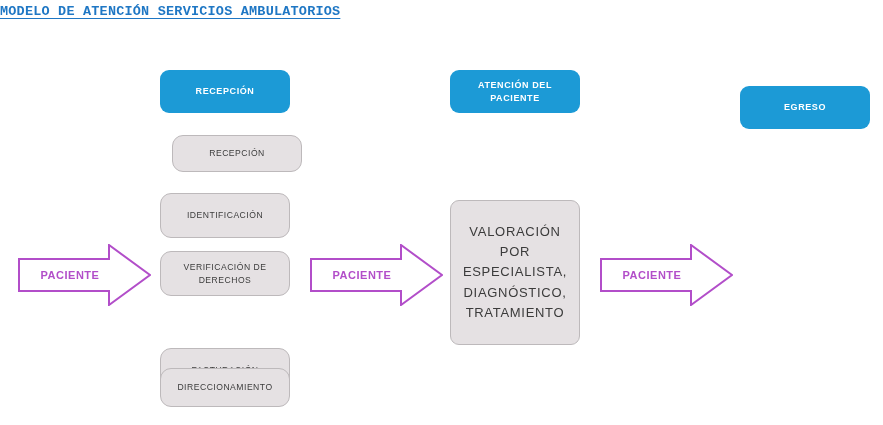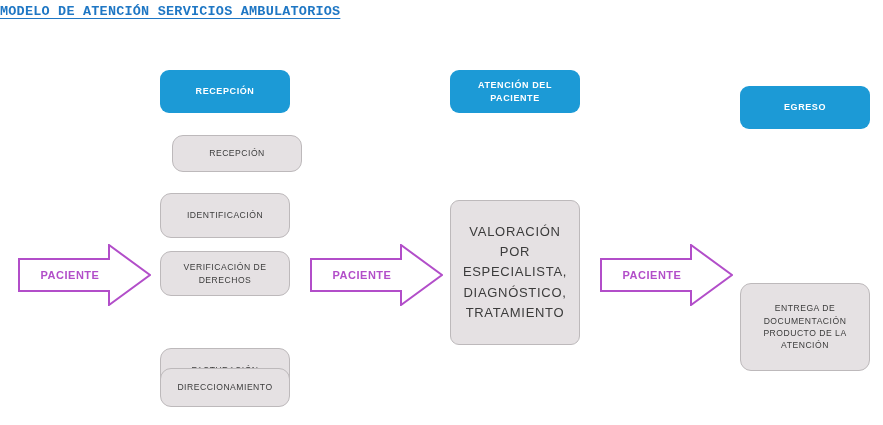--- a/index.html
+++ b/index.html
@@ -126,23 +126,20 @@
 
   <div class="box" style="left:160px; top:368px; width:130px; height:39px;">DIRECCIONAMIENTO</div>
 
   <div class="col-header" style="left:450px; top:70px;">ATENCIÓN DEL PACIENTE</div>
 
   <div class="box large" style="left:450px; top:200px; width:130px; height:145px;">VALORACIÓN POR ESPECIALISTA, DIAGNÓSTICO, TRATAMIENTO</div>
 
   <div class="col-header" style="left:740px; top:86px;">EGRESO</div>
 
 
-  <div class="box" style="left:740px; top:283px; width:130px; height:88px;">
-    <span>ENTREGA DE DOCUMENTACIÓN PRODUCTO DE LA ATENCIÓN</span>
-  </div>
 
   <div class="arrow" style="left:18px; top:244px;">
     <svg width="133" height="62" viewBox="0 0 133 62">
       <polygon points="1,15 91,15 91,1 132,31 91,61 91,47 1,47" fill="#ffffff" stroke="#b24ec9" stroke-width="2" stroke-linejoin="miter"></polygon>
     </svg>
     <div class="arrow-label">PACIENTE</div>
   </div>
 
   <div class="arrow" style="left:310px; top:244px;">
     <svg width="133" height="62" viewBox="0 0 133 62">

